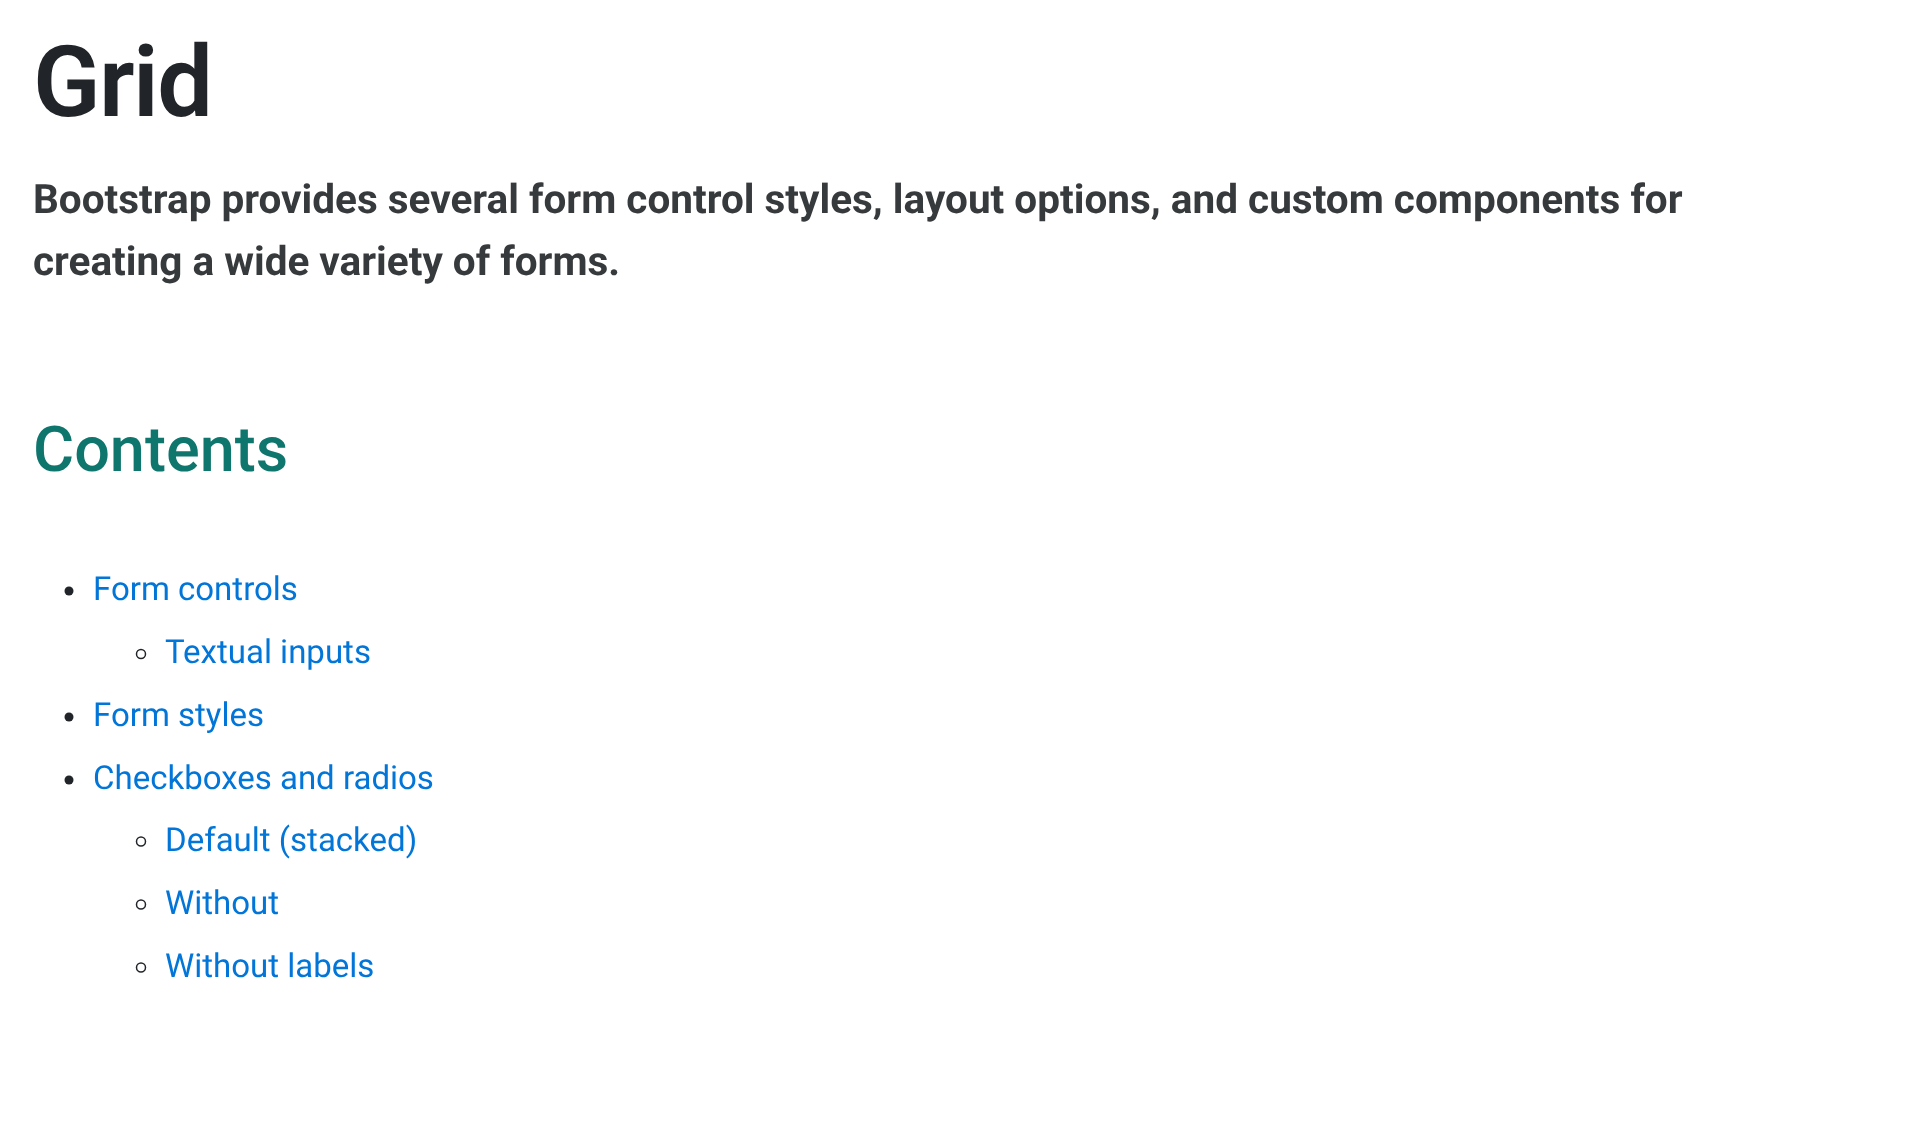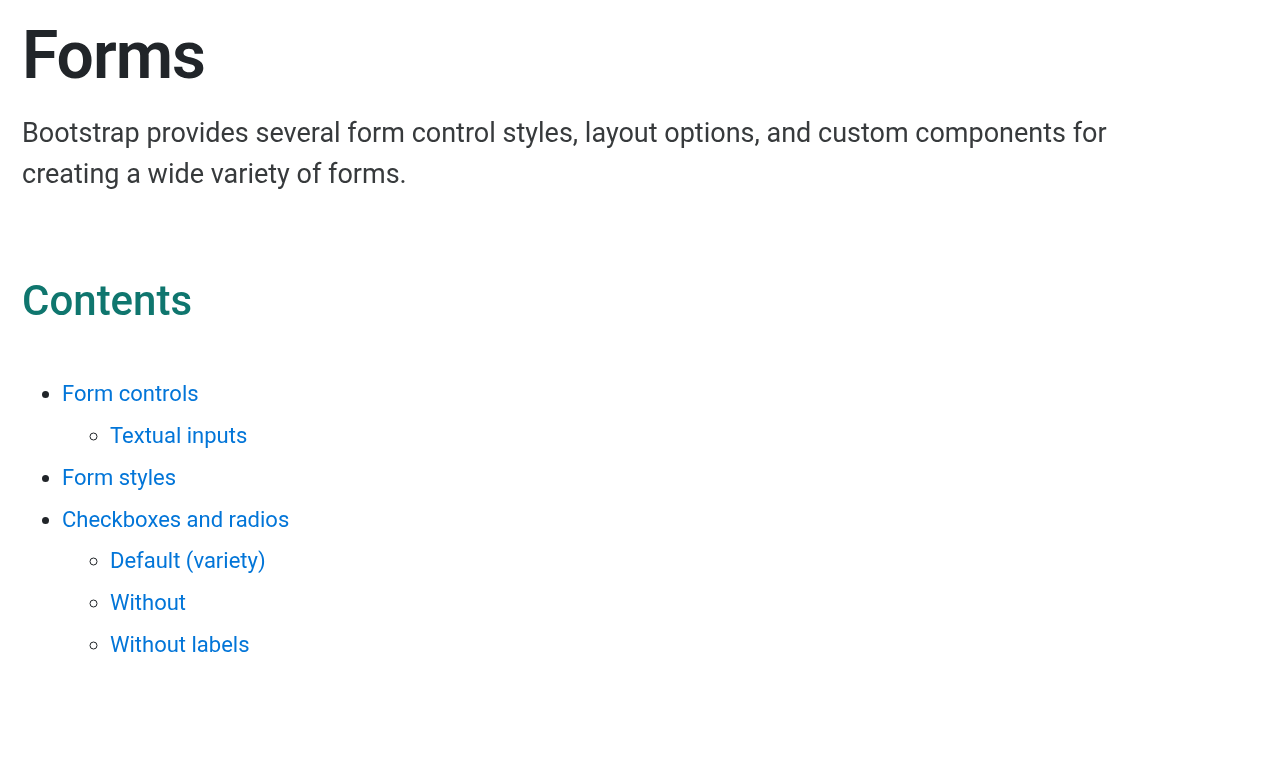--- a/index.html
+++ b/index.html
@@ -18,21 +18,21 @@
   h1.page-title {
     font-size: 66px;
     font-weight: 600;
     letter-spacing: -1px;
     line-height: 1.1;
     margin-bottom: 20px;
     color: #212529;
   }
   p.lead {
     font-size: 27px;
-    font-weight: 400;
+    font-weight: 700;
     line-height: 1.55;
     color: #373a3c;
     max-width: 1140px;
     margin-bottom: 80px;
   }
   h2.contents-heading {
     font-size: 42px;
     font-weight: 500;
     color: #0f766e;
     margin-bottom: 14px;
@@ -52,21 +52,21 @@
     text-decoration: none;
   }
   ul.toc ul {
     list-style: circle;
     padding-left: 48px;
   }
 </style>
 </head>
 <body>
 
-<h1 class="page-title">Forms</h1>
+<h1 class="page-title">Grid</h1>
 
 <p class="lead">Bootstrap provides several form control styles, layout options, and custom components for creating a wide variety of forms.</p>
 
 <h2 class="contents-heading">Contents</h2>
 
 <ul class="toc">
   <li>
     <a href="#">Form controls</a>
     <ul>
       <li>
@@ -74,21 +74,21 @@
       </li>
     </ul>
   </li>
   <li>
     <a href="#">Form styles</a>
   </li>
   <li>
     <a href="#">Checkboxes and radios</a>
     <ul>
       <li>
-        <a href="#">Default (variety)</a>
+        <a href="#">Default (stacked)</a>
       </li>
       <li>
         <a href="#">Without</a>
       </li>
       <li>
         <a href="#">Without labels</a>
       </li>
     </ul>
   </li>
 </ul>

